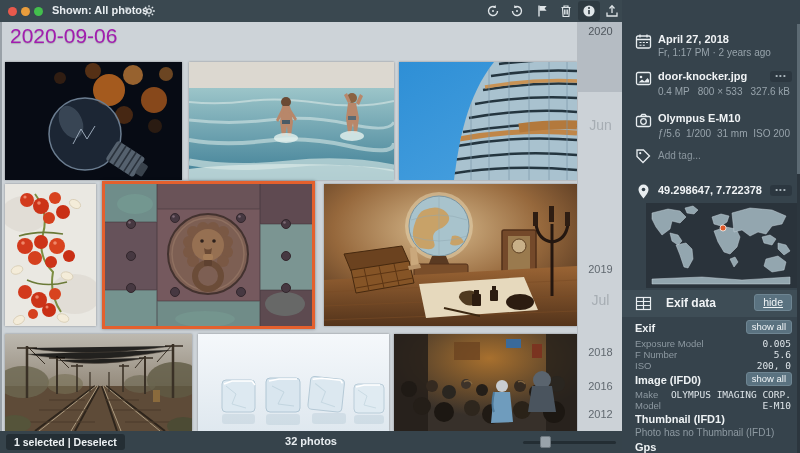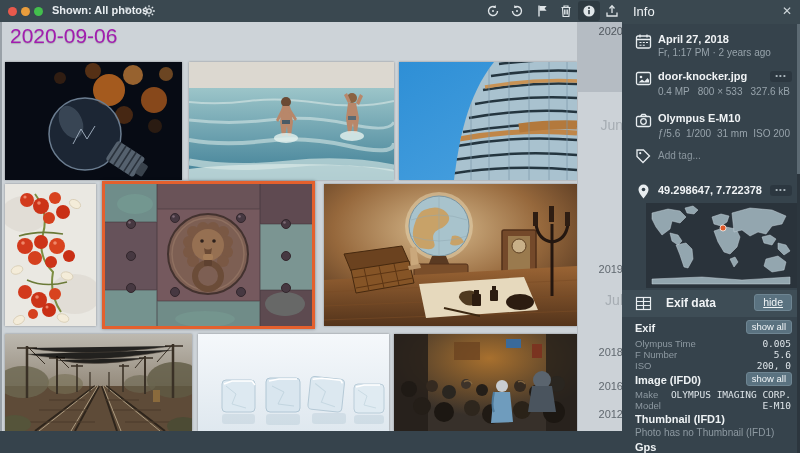--- a/index.html
+++ b/index.html
@@ -19,21 +19,21 @@
   
   #main { position:absolute; left:0; top:22px; width:577px; height:409px; background:#cdd3d8; border-left:2px solid #99a1a8; overflow:hidden; }
   #date-header { position:absolute; left:8px; top:2px; font-size:21px; color:#a21caf; text-shadow:0 1px 1px rgba(0,0,0,0.18); }
   .photo { position:absolute; overflow:hidden; box-shadow:0 0 2px rgba(0,0,0,0.35); background:#888; }
   .photo svg { display:block; width:100%; height:100%; }
   .photo.selected { border:3px solid #e4602d; box-shadow:0 0 3px rgba(0,0,0,0.4); }
 
   
   #timeline { position:absolute; left:577px; top:22px; width:45px; height:409px; background:#ccd2d7; border-left:1px solid #b6bcc2; }
   #timeline-thumb { position:absolute; left:0; top:0; width:45px; height:70px; background:#b5bcc3; }
-  .tl-label { position:absolute; left:0; width:45px; text-align:right; }
+  .tl-label { position:absolute; left:0; width:45px; text-align:center; }
   .tl-year { font-size:11px; color:#60686f; }
   .tl-year-current { font-size:11px; color:#4f565d; }
   .tl-month { font-size:14px; color:#a6adb3; }
 
   
   #statusbar { position:absolute; left:0; top:431px; width:622px; height:22px; background:#36434b; }
   #selection-chip { position:absolute; left:6px; top:3px; height:16px; background:#242e34; border-radius:3px; padding:2px 8px; font-size:10.5px; font-weight:bold; color:#eef2f4; }
   #photo-count { position:absolute; left:0; top:4px; width:622px; text-align:center; font-size:11px; font-weight:bold; color:#e8edf0; }
   #zoom-track { position:absolute; left:523px; top:10px; width:93px; height:3px; border-radius:2px; background:#232d33; }
   #zoom-thumb { position:absolute; left:540px; top:5px; width:11px; height:12px; border-radius:2px; background:#99a3aa; border:1px solid #6e787f; }
@@ -510,26 +510,28 @@
     <div id="timeline-thumb"></div>
     <span class="tl-label tl-year-current" style="top:3px">2020</span>
     <span class="tl-label tl-month" style="top:95px">Jun</span>
     <span class="tl-label tl-year" style="top:241px">2019</span>
     <span class="tl-label tl-month" style="top:270px">Jul</span>
     <span class="tl-label tl-year" style="top:324px">2018</span>
     <span class="tl-label tl-year" style="top:358px">2016</span>
     <span class="tl-label tl-year" style="top:386px">2012</span>
   </div>
 
+  <div id="statusbar">
+    <span id="selection-chip">1 selected | Deselect</span>
+    <span id="photo-count">32 photos</span>
+    <span id="zoom-track"></span>
+    <span id="zoom-thumb"></span>
+  </div>
 
   <div id="info-panel">
-    <div id="info-header">
-      <span id="info-title">Info</span>
-      <span id="info-close">✕</span>
-    </div>
 
     <span class="ip-icon" style="top:33px">
       <svg viewBox="0 0 17 17">
           <g stroke="#e8edf0" fill="none" stroke-width="1.3">
             <rect x="1.5" y="3" width="14" height="12" rx="1.5"></rect>
             <path d="M1.5 6.5h14M5 1.5v3M12 1.5v3"></path>
             <path d="M4.5 9.5h2M7.8 9.5h2M11 9.5h2M4.5 12.2h2M7.8 12.2h2" stroke-width="1.1"></path>
           </g>
         </svg>
     </span>
@@ -613,21 +615,21 @@
             <rect x="1.5" y="2.5" width="14" height="12"></rect>
             <path d="M1.5 6.5h14M1.5 10.5h14M8.5 2.5v12"></path>
           </g>
         </svg>
     </span>
     <span id="exif-band-title">Exif data</span>
     <span class="btn btn-hide">hide</span>
 
     <span class="exif-section" style="top:322px">Exif</span>
     <span class="btn btn-small" style="top:320px">show all</span>
-    <span class="exif-label" style="top:338px">Olympus Time</span>
+    <span class="exif-label" style="top:338px">Exposure Model</span>
     <span class="exif-value" style="top:338px">0.005</span>
     <span class="exif-label" style="top:349px">F Number</span>
     <span class="exif-value" style="top:349px">5.6</span>
     <span class="exif-label" style="top:360px">ISO</span>
     <span class="exif-value" style="top:360px">200, 0</span>
 
     <span class="exif-section" style="top:374px">Image (IFD0)</span>
     <span class="btn btn-small" style="top:372px">show all</span>
     <span class="exif-label" style="top:389px">Make</span>
     <span class="exif-value" style="top:389px">OLYMPUS IMAGING CORP.</span>

